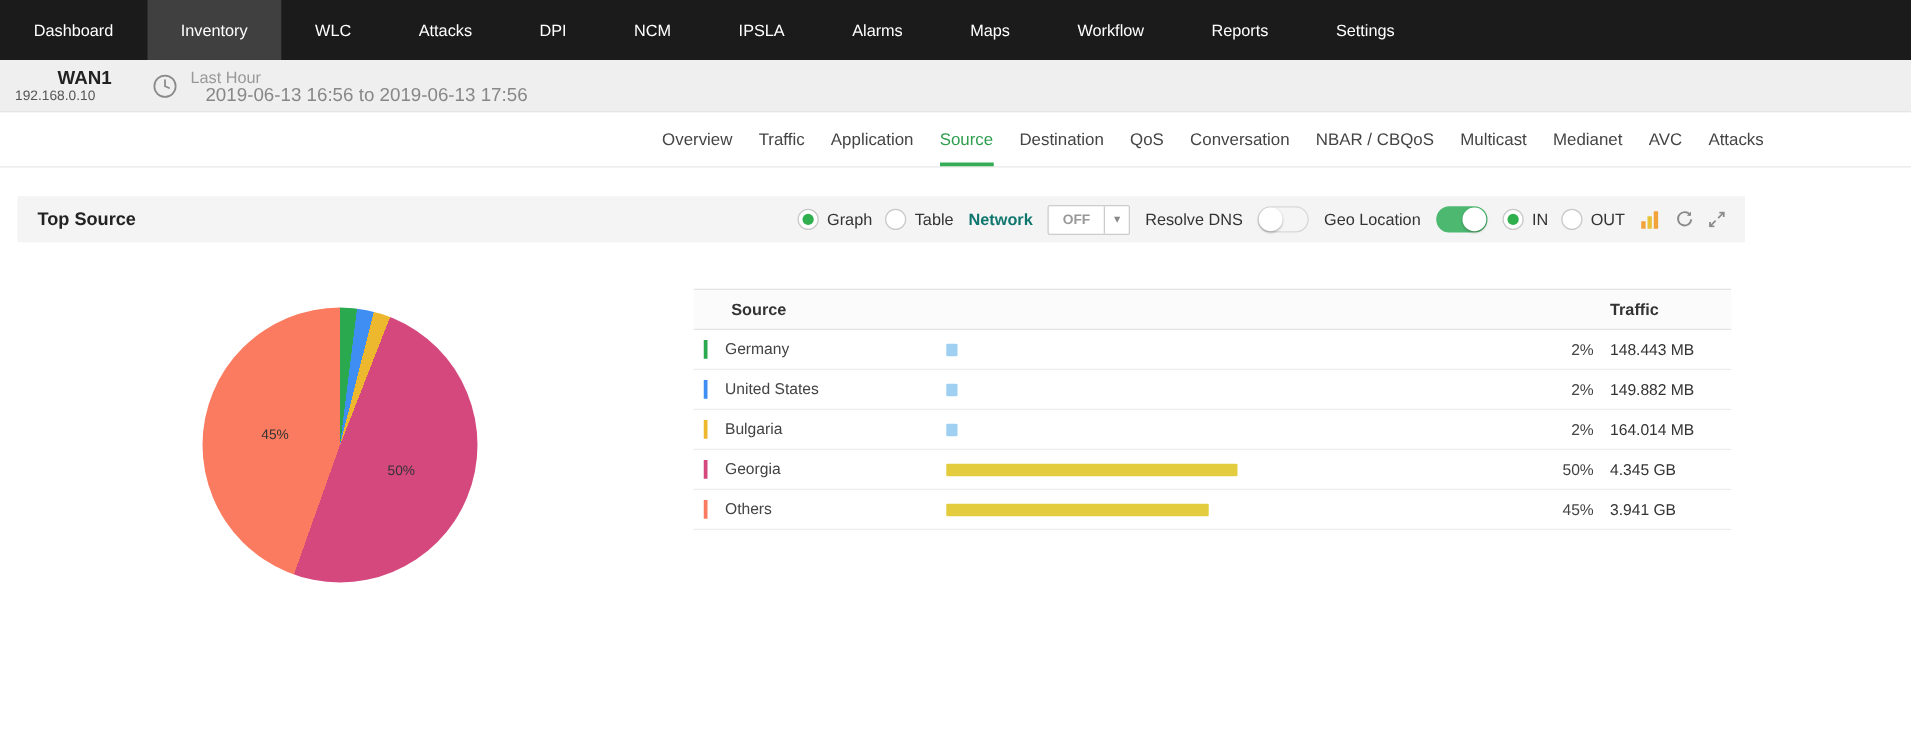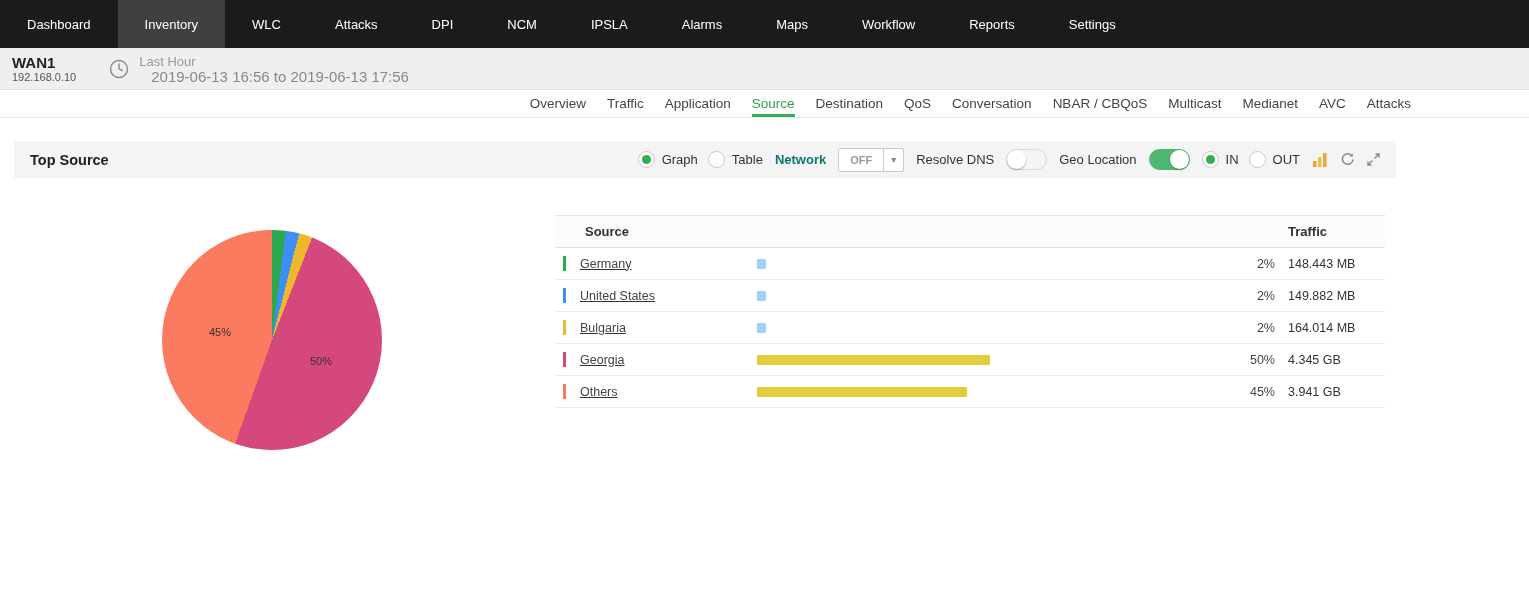--- a/index.html
+++ b/index.html
@@ -16,28 +16,28 @@
   .nav-item {
     color:#ffffff; font-size:13px; display:flex; align-items:center;
     padding:0 27px; cursor:pointer; white-space:nowrap;
   }
   .nav-item.active { background:#404040; }
   
   .device-bar {
     height:42px; background:#efefef; display:flex; align-items:center;
     padding:0 12px; border-bottom:1px solid #e2e2e2;
   }
-  .device-name { font-size:15px; font-weight:bold; color:#222; line-height:17px; }
+  .device-name { font-size:15px; font-weight:bold; color:#222; line-height:17px;margin-left:34px; }
   .device-ip { font-size:11px; color:#555; line-height:13px; }
   .clock-wrap { display:flex; align-items:center; margin-left:32px; gap:9px; cursor:pointer; }
   .time-label { font-size:13px; color:#999; line-height:16px; }
   .time-range { font-size:15px; color:#888; line-height:13px;margin-left:12px; }
   
   .tabs-row {
-    height:28px; display:flex; justify-content:flex-end; align-items:stretch;
+    height:44px; display:flex; justify-content:flex-end; align-items:stretch;
     gap:21px; padding-right:118px; border-bottom:1px solid #e8e8e8; background:#fff;
   }
   .tab {
     display:flex; align-items:center; font-size:13.5px; color:#444;
     cursor:pointer; border-bottom:3px solid transparent; padding-top:3px; white-space:nowrap;
   }
   .tab.active { color:#2f9e4f; border-bottom-color:#35ad56; }
   
   .toolbar {
     margin:23px 133px 0 14px; height:37px; background:#f4f4f4;
@@ -88,21 +88,21 @@
   
   .table-wrap { position:absolute; left:555px; top:37px; width:830px; }
   .thead {
     display:flex; align-items:center; height:33px; background:#fbfbfb;
     border-top:1px solid #e3e3e3; border-bottom:1px solid #e3e3e3;
     font-size:13px; font-weight:bold; color:#333;
   }
   .th-source { flex:1; padding-left:30px; }
   .th-traffic { flex:0 0 110px; padding-left:13px; }
   .trow { display:flex; align-items:center; height:32px; border-bottom:1px solid #ececec; cursor:pointer; }
-  .cell-name { flex:0 0 202px; display:flex; align-items:center; padding-left:8px;text-decoration:underline; }
+  .cell-name { flex:0 0 202px; display:flex; align-items:flex-start; padding-left:8px; }
   .accent { width:3px; height:15px; margin-right:14px; flex:0 0 auto; }
   .country { font-size:12.5px; color:#444; }
   .cell-bar { flex:1; display:flex; align-items:center; }
   .bar { height:10px; border-radius:1px; display:block; }
   .cell-pct { flex:0 0 60px; text-align:right; font-size:12.5px; color:#444; }
   .cell-traffic { flex:0 0 110px; padding-left:13px; font-size:12.5px; color:#333; }
 </style>
 </head>
 <body>
 

